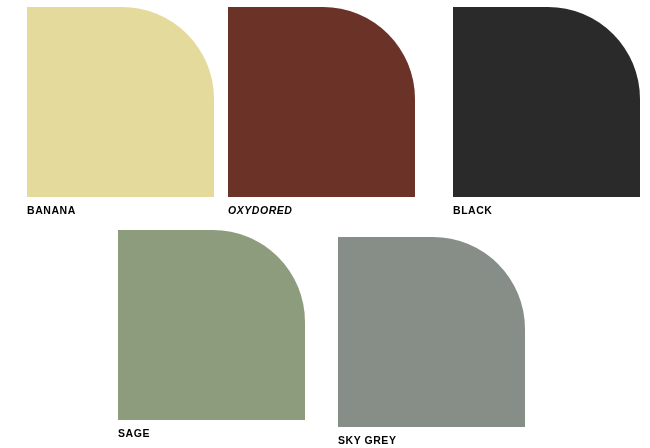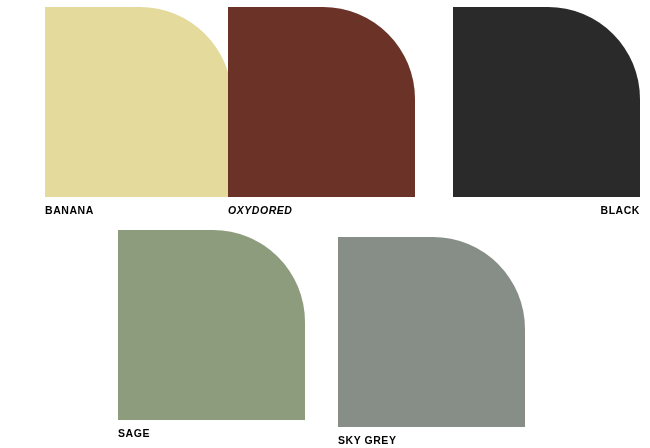--- a/index.html
+++ b/index.html
@@ -40,23 +40,23 @@
     font-size: 10.5px;
     font-weight: bold;
     letter-spacing: 0.55px;
     color: #000000;
     margin-top: 7px;
     line-height: 12px;
     white-space: nowrap;
   }
 
   
-  .pos-r1c1 { left: 21px;   top: 7px; padding-left: 24px; }
+  .pos-r1c1 { left: 3px;   top: 7px; padding-left: 24px; }
   .pos-r1c2 { left: 228px; top: 7px; font-style: italic; }
-  .pos-r1c3 { left: 453px; top: 7px; text-align: right; }
+  .pos-r1c3 { left: 453px; top: 7px; }
 
   
   .pos-r2c1 { left: 118px; top: 230px; }
   .pos-r2c2 { left: 338px; top: 237px; }
 </style>
 </head>
 <body style="background: rgb(255, 255, 255);">
 
 <div class="palette">
 

